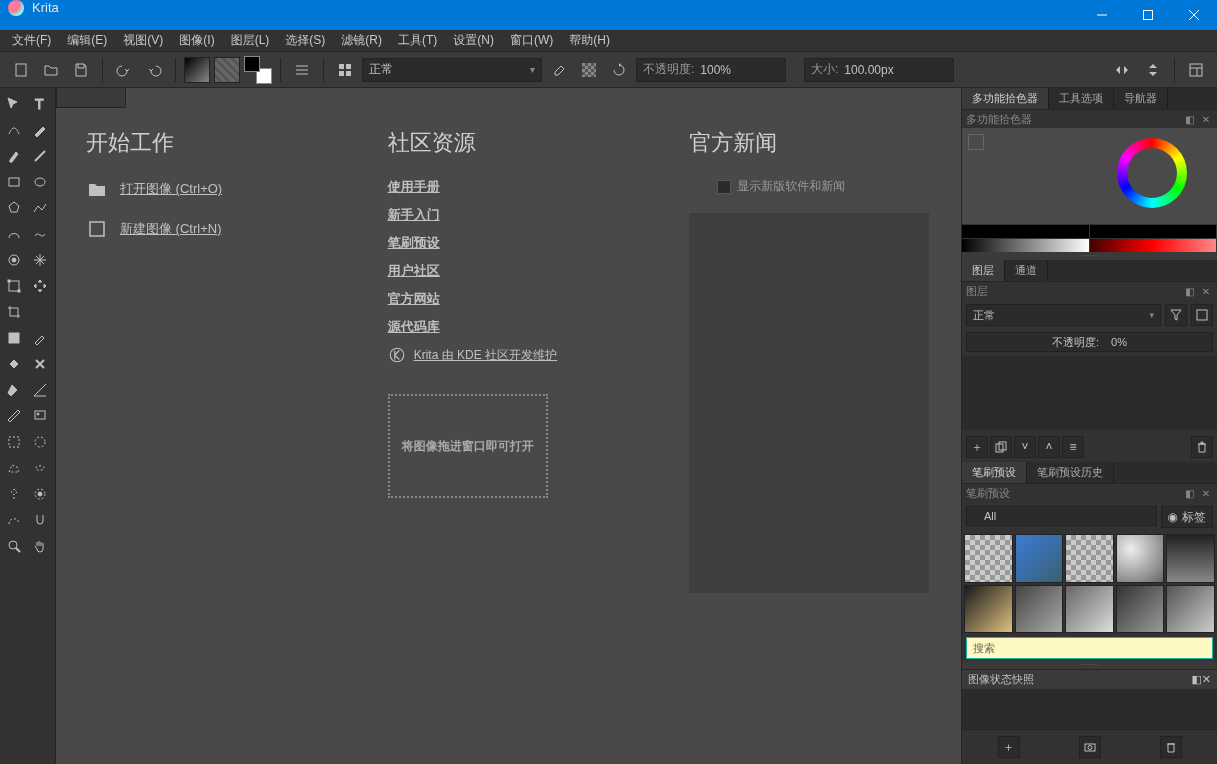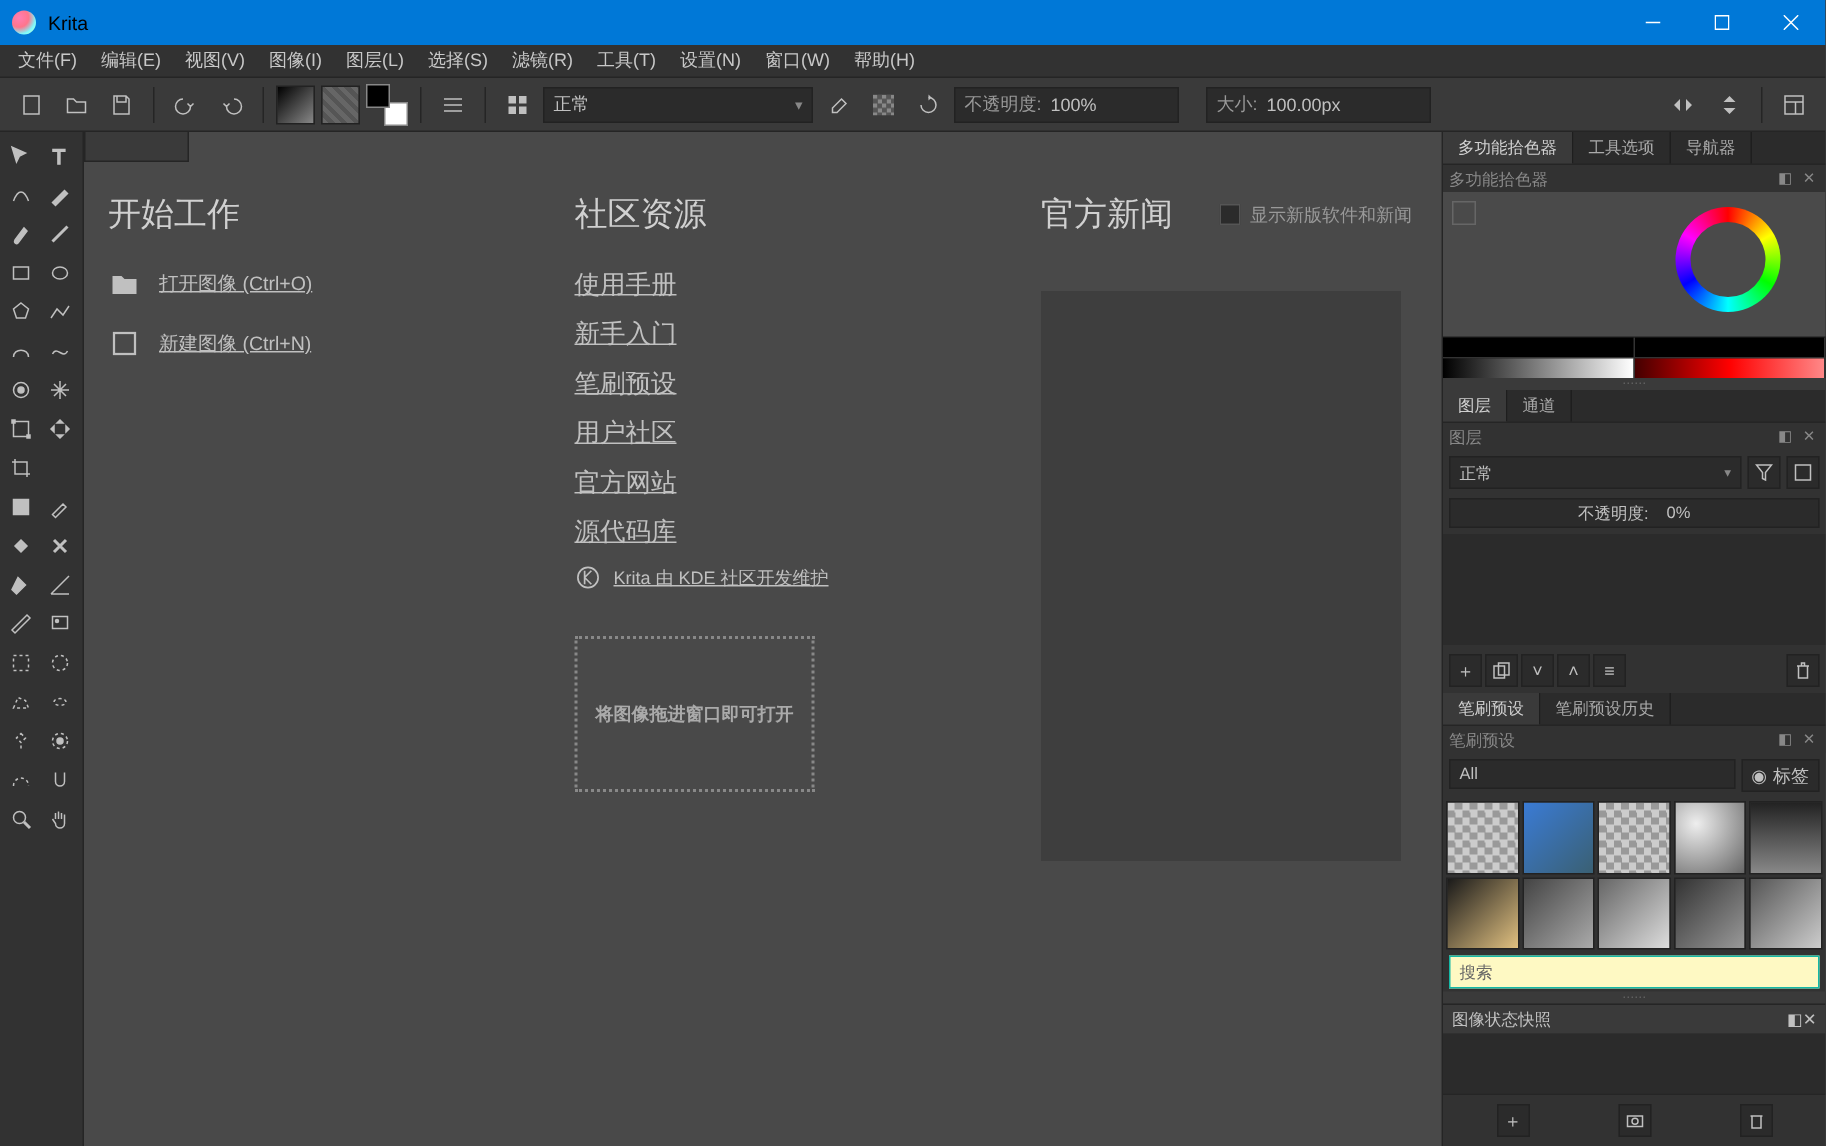--- a/index.html
+++ b/index.html
@@ -1,18 +1,18 @@
 <!DOCTYPE html>
 <html><head>
 <meta charset="utf-8">
 <style>
 * { margin: 0; padding: 0; box-sizing: border-box; font-family: "Microsoft YaHei", sans-serif; }
 body { background: #323232; color: #c0c0c0; font-size: 12px; overflow: hidden; width: 1217px; height: 764px; }
 
-.titlebar { height: 30px; background: #0078d7; display: flex; align-items: center; padding: 0 0 0 8px; color: #000000; }
+.titlebar { height: 30px; background: #0078d7; display: flex; padding: 0 0 0 8px; color: #e5e5e5; }
 .titlebar .logo { width: 16px; height: 16px; border-radius: 50%; background: radial-gradient(circle at 30% 30%, #ff7eb3, #ff758c 40%, #7afcff 70%, #feff9c); margin-right: 8px; }
 .titlebar .title { flex: 1; font-size: 13px; }
 .winbtn { width: 46px; height: 30px; display: flex; align-items: center; justify-content: center; color: #fff; }
 
 .menubar { height: 22px; background: #323232; display: flex; align-items: center; padding: 0 4px; border-bottom: 1px solid #252525; }
 .menubar .mitem { padding: 2px 8px; color: #c8c8c8; font-size: 12px; }
 
 .toolbar { height: 36px; background: #3a3a3a; display: flex; align-items: center; padding: 0 8px; border-bottom: 1px solid #252525; gap: 4px; }
 .tbtn { width: 26px; height: 26px; display: flex; align-items: center; justify-content: center; border-radius: 2px; }
 .tsep { width: 1px; height: 24px; background: #252525; margin: 0 4px; }
@@ -28,28 +28,28 @@
 .spinbox .lbl { color: #999; }
 .spinbox .val { color: #c0c0c0; }
 
 .body-row { display: flex; height: calc(100% - 88px); }
 
 .toolbox { width: 56px; background: #323232; padding: 4px 2px; border-right: 1px solid #252525; display: flex; flex-direction: column; gap: 2px; }
 .tool-row { display: flex; gap: 2px; }
 .tool { width: 24px; height: 24px; display: flex; align-items: center; justify-content: center; border-radius: 2px; color: #c0c0c0; }
 .tool svg { width: 16px; height: 16px; fill: currentColor; stroke: currentColor; }
 
-.canvas { flex: 1; background: #494949; padding: 40px 16px; display: flex; gap: 60px; position: relative; }
+.canvas { flex: 1; background: #494949; padding: 40px 30px; display: flex; gap: 60px; position: relative; }
 .canvas-tab { position: absolute; top: 0; left: 0; width: 70px; height: 20px; background: #3a3a3a; border: 1px solid #252525; border-top: none; }
 .col { flex: 1; }
 .col h2 { font-size: 22px; font-weight: normal; color: #d0d0d0; margin-bottom: 20px; }
 .welcome-item { display: flex; align-items: center; gap: 12px; margin-bottom: 18px; }
 .welcome-item .ic { width: 22px; height: 22px; display: flex; align-items: center; justify-content: center; }
 .welcome-item .txt { text-decoration: underline; color: #c0c0c0; font-size: 13px; }
-.link-list .lnk { display: block; text-decoration: underline; color: #c0c0c0; font-size: 17px; margin-bottom: 10px; }
+.link-list .lnk { display: block; text-decoration: underline; color: #c0c0c0; font-size: 13px; margin-bottom: 10px; font-weight: bold; }
 .kde-line { display: flex; align-items: center; gap: 8px; margin-top: 6px; }
 .kde-line .klogo { width: 18px; height: 18px; }
 .dropzone { margin-top: 30px; width: 160px; height: 104px; border: 2px dotted #888; display: flex; align-items: center; justify-content: center; text-align: center; font-size: 12px; color: #aaa; padding: 10px; font-weight: bold; }
 .news-col h2 { display: inline-block; }
 .news-check { display: inline-flex; align-items: center; gap: 6px; margin-left: 28px; font-size: 12px; color: #999; }
 .news-check .cb { width: 14px; height: 14px; background: #2b2b2b; border: 1px solid #555; }
 .news-area { margin-top: 16px; width: 240px; height: 380px; background: #3e3e3e; }
 
 .right-panels { width: 256px; background: #323232; border-left: 1px solid #252525; display: flex; flex-direction: column; }
 .dock-tabs { display: flex; background: #2b2b2b; height: 22px; border-bottom: 1px solid #252525; }
@@ -73,21 +73,21 @@
 .layer-row { display: flex; padding: 4px; gap: 4px; align-items: center; }
 .layer-sel { flex: 1; height: 22px; background: #2b2b2b; border: 1px solid #222; font-size: 11px; padding: 0 6px; display: flex; align-items: center; position: relative; }
 .layer-sel::after { content: "▾"; position: absolute; right: 6px; font-size: 9px; color: #888; }
 .sqbtn { width: 22px; height: 22px; border: 1px solid #222; background: #2b2b2b; display: flex; align-items: center; justify-content: center; font-size: 12px; }
 .opacity-bar { margin: 2px 4px; height: 20px; background: #2b2b2b; border: 1px solid #222; display: flex; align-items: center; justify-content: center; font-size: 11px; gap: 12px; }
 .layer-area { flex: 1; min-height: 74px; background: #2b2b2b; margin: 2px 0; }
 .layer-btns { display: flex; padding: 4px; gap: 2px; align-items: center; }
 .layer-btns .sp { flex: 1; }
 
 .preset-filter { display: flex; padding: 4px; gap: 4px; }
-.preset-filter .sel { flex: 1; height: 20px; background: #2b2b2b; border: 1px solid #222; font-size: 11px; padding: 0 6px; display: flex; align-items: center; }
+.preset-filter .sel { flex: 1; height: 20px; background: #2b2b2b; border: 1px solid #222; font-size: 11px; padding: 0 17px; display: flex; align-items: center; }
 .preset-grid { display: grid; grid-template-columns: repeat(5, 1fr); gap: 2px; padding: 2px; }
 .preset { aspect-ratio: 1; background: #555; border: 1px solid #222; background-size: cover; }
 .preset.checker { background: repeating-conic-gradient(#999 0 25%, #ccc 0 50%) 0 0/10px 10px; }
 .preset.p1 { background: linear-gradient(135deg, #3a7bd5, #3a6073); }
 .preset.p2 { background: radial-gradient(circle at 30% 30%, #eee, #666); }
 .preset.p3 { background: linear-gradient(180deg, #222, #888); }
 .preset.p4 { background: linear-gradient(135deg, #1a1a1a, #e0c080); }
 .preset-search { height: 22px; margin: 2px 4px; background: #fef9c3; border: 1px solid #14b8a6; padding: 0 6px; font-size: 11px; display: flex; align-items: center; color: #666; }
 
 .snap-header { height: 20px; background: #3a3a3a; padding: 0 6px; font-size: 11px; display: flex; align-items: center; border-top: 1px solid #252525; }

